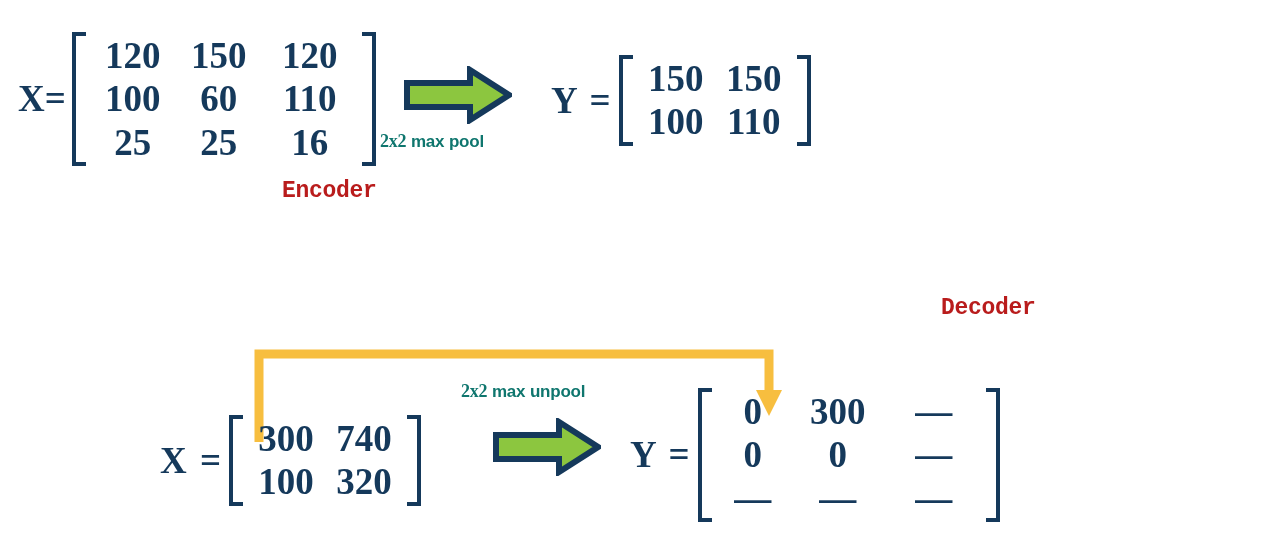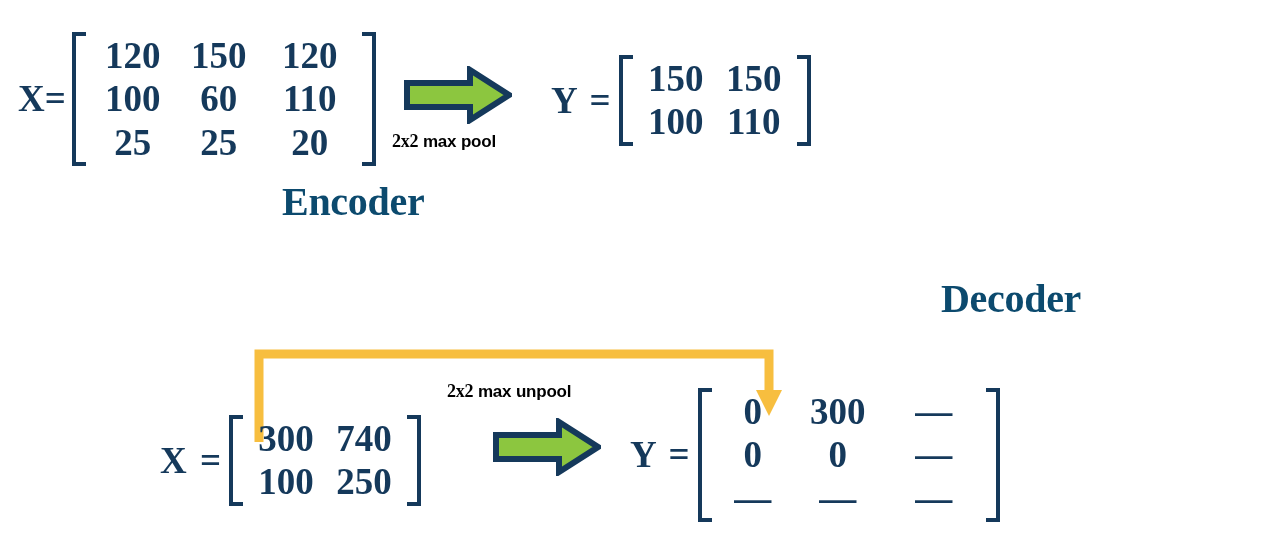--- a/index.html
+++ b/index.html
@@ -71,40 +71,39 @@
   .m3x3 { grid-template-columns: 86px 86px 96px; }
   .m2x2 { grid-template-columns: 78px 78px; }
   .m3x3b { grid-template-columns: 74px 96px 96px; }
 
   
   .green-arrow { position: absolute; }
 
   
   .caption {
     position: absolute;
-    color: #000000;
+    color: #0f766e;
     font-family: "Liberation Sans", sans-serif;
     font-weight: bold;
     font-size: 17px;
     white-space: nowrap;
     letter-spacing: -0.2px;
-    margin-left: 12px;
   }
   .caption .num {
     font-family: "Liberation Serif", serif;
     font-size: 18px;
   }
 
   
   .section-title {
     position: absolute;
-    color: #0c4a6e;
-    font-family: Liberation Serif, serif;
-    font-weight: bold;
-    font-size: 40px;
+    color: #b91c1c;
+    font-family: Liberation Mono, monospace;
+    font-weight: bold;
+    font-size: 23px;
     white-space: nowrap;
     letter-spacing: -0.3px;
   }
 
   
   .connector { position: absolute; }
 </style>
 </head>
 <body>
 
@@ -116,21 +115,21 @@
       <span class="bracket left"></span>
       <span class="cells m3x3">
         <span class="cell">120</span>
         <span class="cell">150</span>
         <span class="cell">120</span>
         <span class="cell">100</span>
         <span class="cell">60</span>
         <span class="cell">110</span>
         <span class="cell">25</span>
         <span class="cell">25</span>
-        <span class="cell">20</span>
+        <span class="cell">16</span>
       </span>
       <span class="bracket right"></span>
     </span>
   </div>
 
   <div class="green-arrow" style="left:404px; top:66px;">
     <svg width="108" height="58" viewBox="0 0 108 58" xmlns="http://www.w3.org/2000/svg">
       <polygon points="3,17 66,17 66,4 105,29 66,54 66,41 3,41" fill="#8CC63F" stroke="#15395B" stroke-width="6" stroke-linejoin="miter"></polygon>
     </svg>
   </div>
@@ -148,44 +147,44 @@
         <span class="cell">150</span>
         <span class="cell">100</span>
         <span class="cell">110</span>
       </span>
       <span class="bracket right"></span>
     </span>
   </div>
 
   <div class="section-title" style="left:282px; top:178px;">Encoder</div>
 
-  <div class="section-title" style="left:941px; top:275px;">Decoder</div>
+  <div class="section-title" style="left:941px; top:295px;">Decoder</div>
 
   <div class="connector" style="left:248px; top:340px;">
     <svg width="540" height="110" viewBox="0 0 540 110" xmlns="http://www.w3.org/2000/svg">
       <path d="M 11 102 L 11 14 L 521 14 L 521 52" fill="none" stroke="#F7BE3F" stroke-width="9" stroke-linecap="butt" stroke-linejoin="miter"></path>
       <polygon points="508,50 534,50 521,76" fill="#F7BE3F"></polygon>
     </svg>
   </div>
 
   <div class="eq" style="left:160px; top:415px;">
     <span class="lhs spaced">X =</span>
     <span class="matrix">
       <span class="bracket left"></span>
       <span class="cells m2x2">
         <span class="cell">300</span>
         <span class="cell">740</span>
         <span class="cell">100</span>
-        <span class="cell">250</span>
-      </span>
-      <span class="bracket right"></span>
-    </span>
-  </div>
-
-  <div class="caption" style="left:435px; top:381px;">
+        <span class="cell">320</span>
+      </span>
+      <span class="bracket right"></span>
+    </span>
+  </div>
+
+  <div class="caption" style="left:461px; top:381px;">
     <span class="num">2x2</span><span> max unpool</span>
   </div>
 
   <div class="green-arrow" style="left:493px; top:418px;">
     <svg width="108" height="58" viewBox="0 0 108 58" xmlns="http://www.w3.org/2000/svg">
       <polygon points="3,17 66,17 66,4 105,29 66,54 66,41 3,41" fill="#8CC63F" stroke="#15395B" stroke-width="6" stroke-linejoin="miter"></polygon>
     </svg>
   </div>
 
   <div class="eq" style="left:630px; top:388px;">

